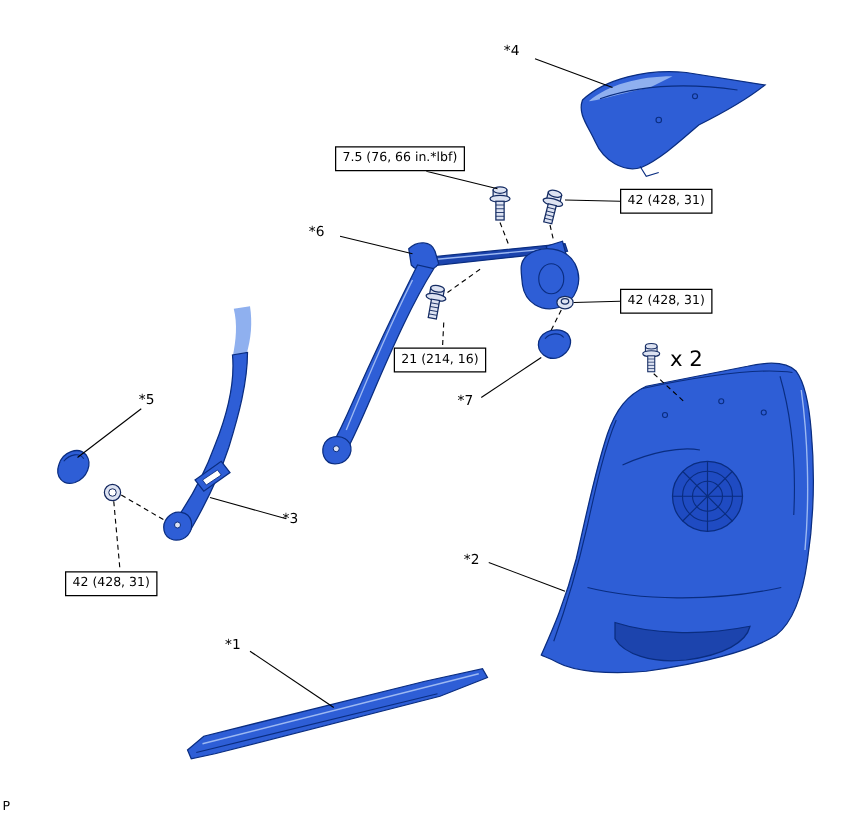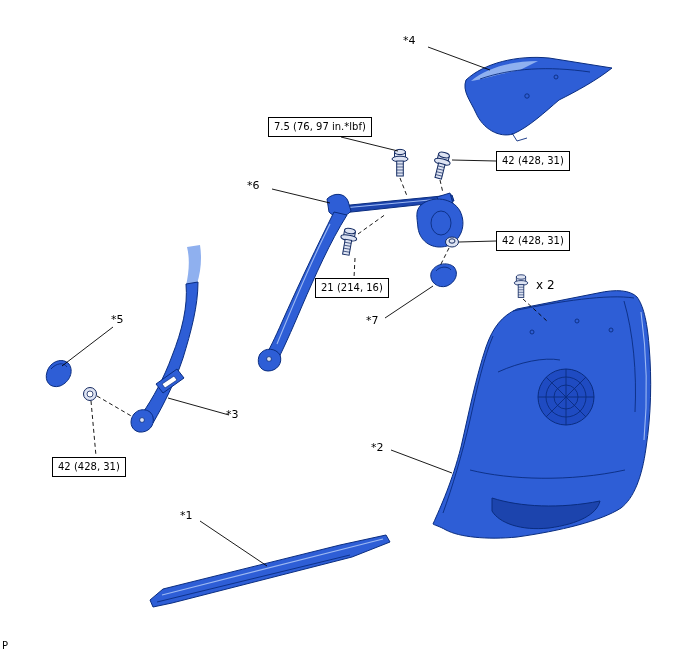--- a/index.html
+++ b/index.html
@@ -3,21 +3,21 @@
 <meta charset="utf-8">
 <style>
   * { margin:0; padding:0; box-sizing:border-box; }
   html,body { background:#ffffff; }
   body { font-family:"DejaVu Sans", sans-serif; color:#000; }
   .stage { position:relative; width:688px; height:658px; background:#fff; overflow:hidden; }
   .svg-layer { position:absolute; left:0; top:0; width:688px; height:658px; }
   .label { position:absolute; font-size:11px; color:#000; white-space:nowrap; }
   .tbox { position:absolute; border:1px solid #000; background:#fff; font-size:10px;
           padding:2px 5px; white-space:nowrap; text-align:center; line-height:14px; }
-  .x2 { position:absolute; font-size:12px; }
+  .x2 { position:absolute; font-size:17px; }
   .footer { position:absolute; left:2px; top:640px; font-size:10px; }
 
   
   .pf  { fill:#2e5ed6; stroke:#0a2d80; stroke-width:1; }
   .pd  { fill:#1c44ad; stroke:#0a2d80; stroke-width:1; }
   .pl  { fill:#8fb0ef; stroke:none; }
   .ln  { stroke:#000; stroke-width:0.9; fill:none; }
   .lnd { stroke:#000; stroke-width:0.9; fill:none; stroke-dasharray:4 3; }
   .dt  { stroke:#0a2d80; stroke-width:0.9; fill:none; }
   .dtl { stroke:#9db9f2; stroke-width:1.1; fill:none; }
@@ -145,21 +145,21 @@
   </svg>
 
   <div class="label" style="left:403px; top:34px;">*4</div>
   <div class="label" style="left:247px; top:179px;">*6</div>
   <div class="label" style="left:111px; top:313px;">*5</div>
   <div class="label" style="left:226px; top:408px;">*3</div>
   <div class="label" style="left:180px; top:509px;">*1</div>
   <div class="label" style="left:371px; top:441px;">*2</div>
   <div class="label" style="left:366px; top:314px;">*7</div>
 
-  <div class="tbox" style="left:268px; top:117px;">7.5 (76, 97 in.*lbf)</div>
+  <div class="tbox" style="left:268px; top:117px;">7.5 (76, 66 in.*lbf)</div>
   <div class="tbox" style="left:496px; top:151px;">42 (428, 31)</div>
   <div class="tbox" style="left:496px; top:231px;">42 (428, 31)</div>
   <div class="tbox" style="left:315px; top:278px;">21 (214, 16)</div>
   <div class="tbox" style="left:52px;  top:457px;">42 (428, 31)</div>
 
   <div class="x2" style="left:536px; top:278px;">x 2</div>
 
   <div class="footer">P</div>
 
 </div>

